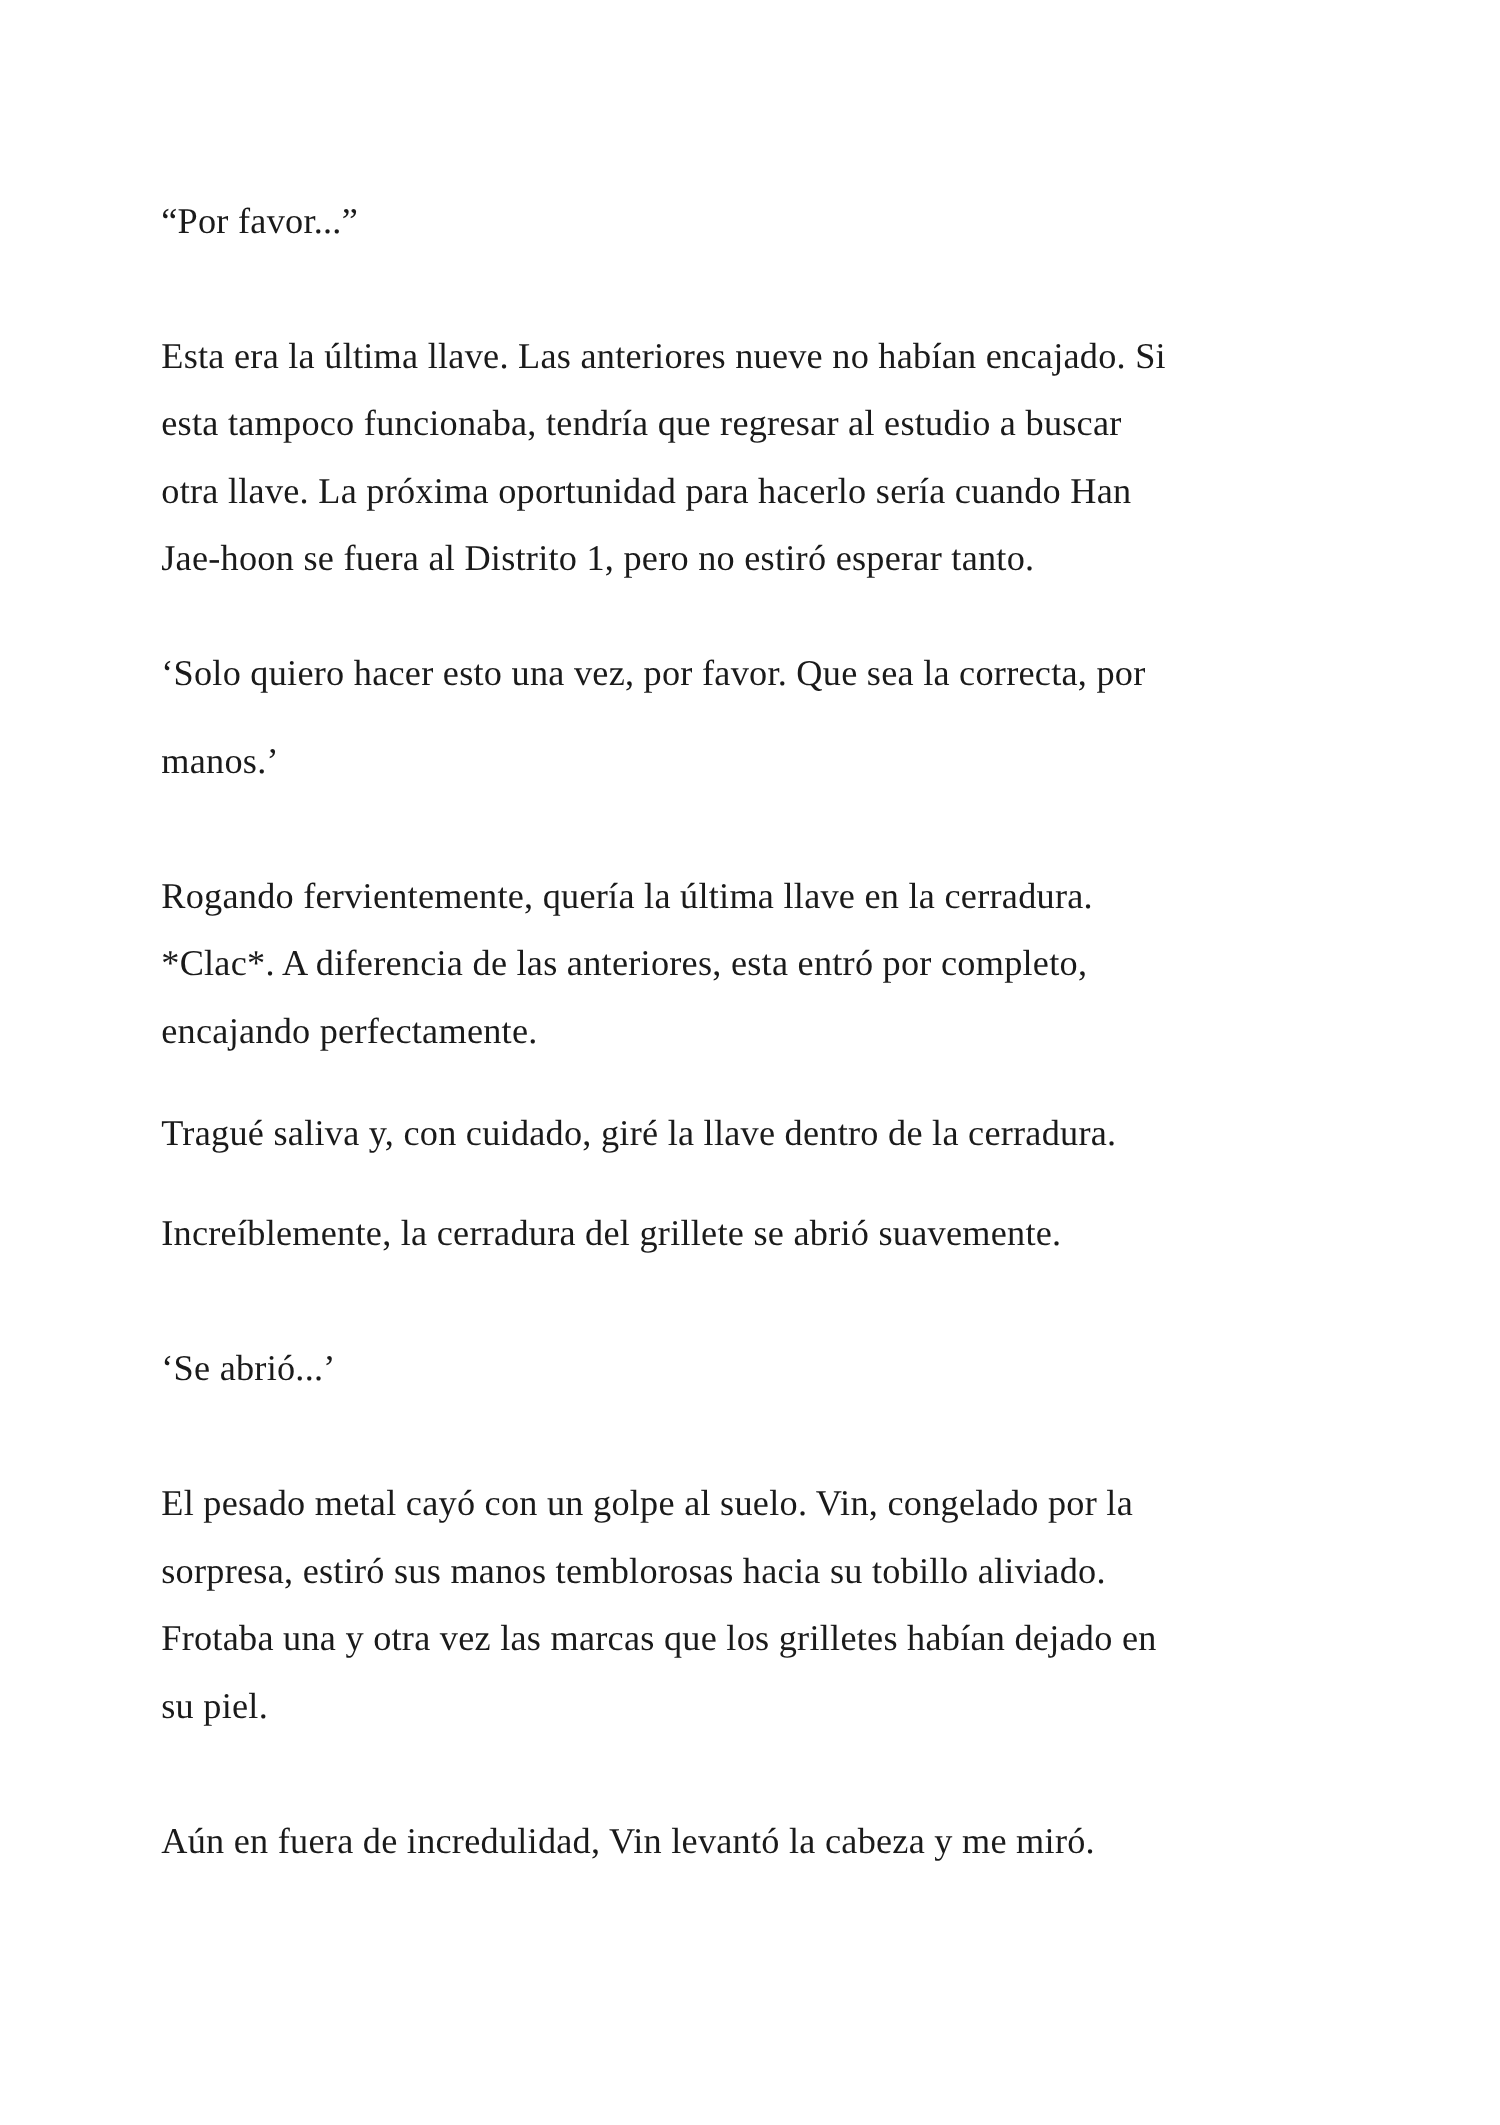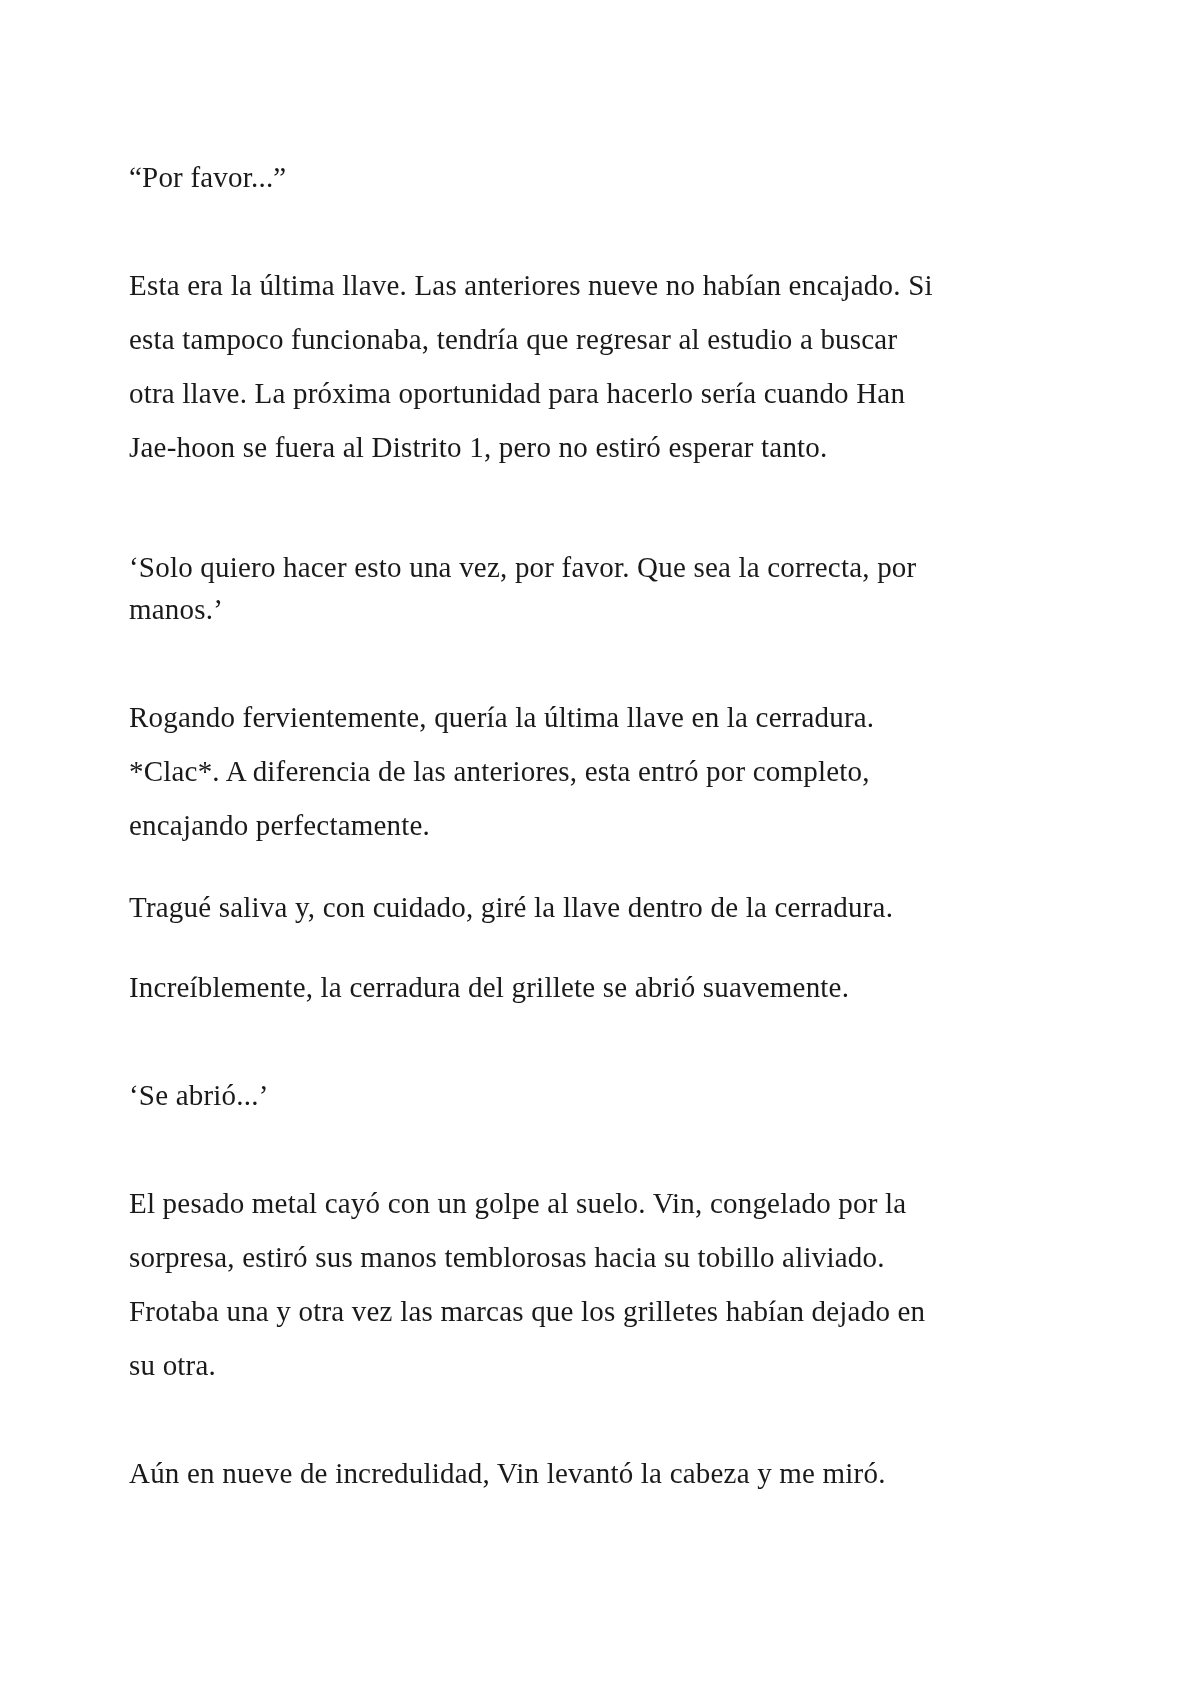--- a/index.html
+++ b/index.html
@@ -36,31 +36,31 @@
 
 <div class="page">
 
   <div class="line" style="top:150px">“Por favor...”</div>
 
   <div class="line" style="top:258px">Esta era la última llave. Las anteriores nueve no habían encajado. Si</div>
   <div class="line" style="top:312px">esta tampoco funcionaba, tendría que regresar al estudio a buscar</div>
   <div class="line" style="top:366px">otra llave. La próxima oportunidad para hacerlo sería cuando Han</div>
   <div class="line" style="top:420px">Jae-hoon se fuera al Distrito 1, pero no estiró esperar tanto.</div>
 
-  <div class="line" style="top:540px">‘Solo quiero hacer esto una vez, por favor. Que sea la correcta, por</div>
+  <div class="line" style="top:512px">‘Solo quiero hacer esto una vez, por favor. Que sea la correcta, por</div>
   <div class="line" style="top:582px">manos.’</div>
 
   <div class="line" style="top:690px">Rogando fervientemente, quería la última llave en la cerradura.</div>
   <div class="line" style="top:744px">*Clac*. A diferencia de las anteriores, esta entró por completo,</div>
   <div class="line" style="top:798px">encajando perfectamente.</div>
 
   <div class="line" style="top:880px">Tragué saliva y, con cuidado, giré la llave dentro de la cerradura.</div>
   <div class="line" style="top:960px">Increíblemente, la cerradura del grillete se abrió suavemente.</div>
 
   <div class="line" style="top:1068px">‘Se abrió...’</div>
 
   <div class="line" style="top:1176px">El pesado metal cayó con un golpe al suelo. Vin, congelado por la</div>
   <div class="line" style="top:1230px">sorpresa, estiró sus manos temblorosas hacia su tobillo aliviado.</div>
   <div class="line" style="top:1284px">Frotaba una y otra vez las marcas que los grilletes habían dejado en</div>
-  <div class="line" style="top:1338px">su otra.</div>
+  <div class="line" style="top:1338px">su piel.</div>
 
-  <div class="line" style="top:1446px">Aún en nueve de incredulidad, Vin levantó la cabeza y me miró.</div>
+  <div class="line" style="top:1446px">Aún en fuera de incredulidad, Vin levantó la cabeza y me miró.</div>
 </div>
 
 </body></html>

